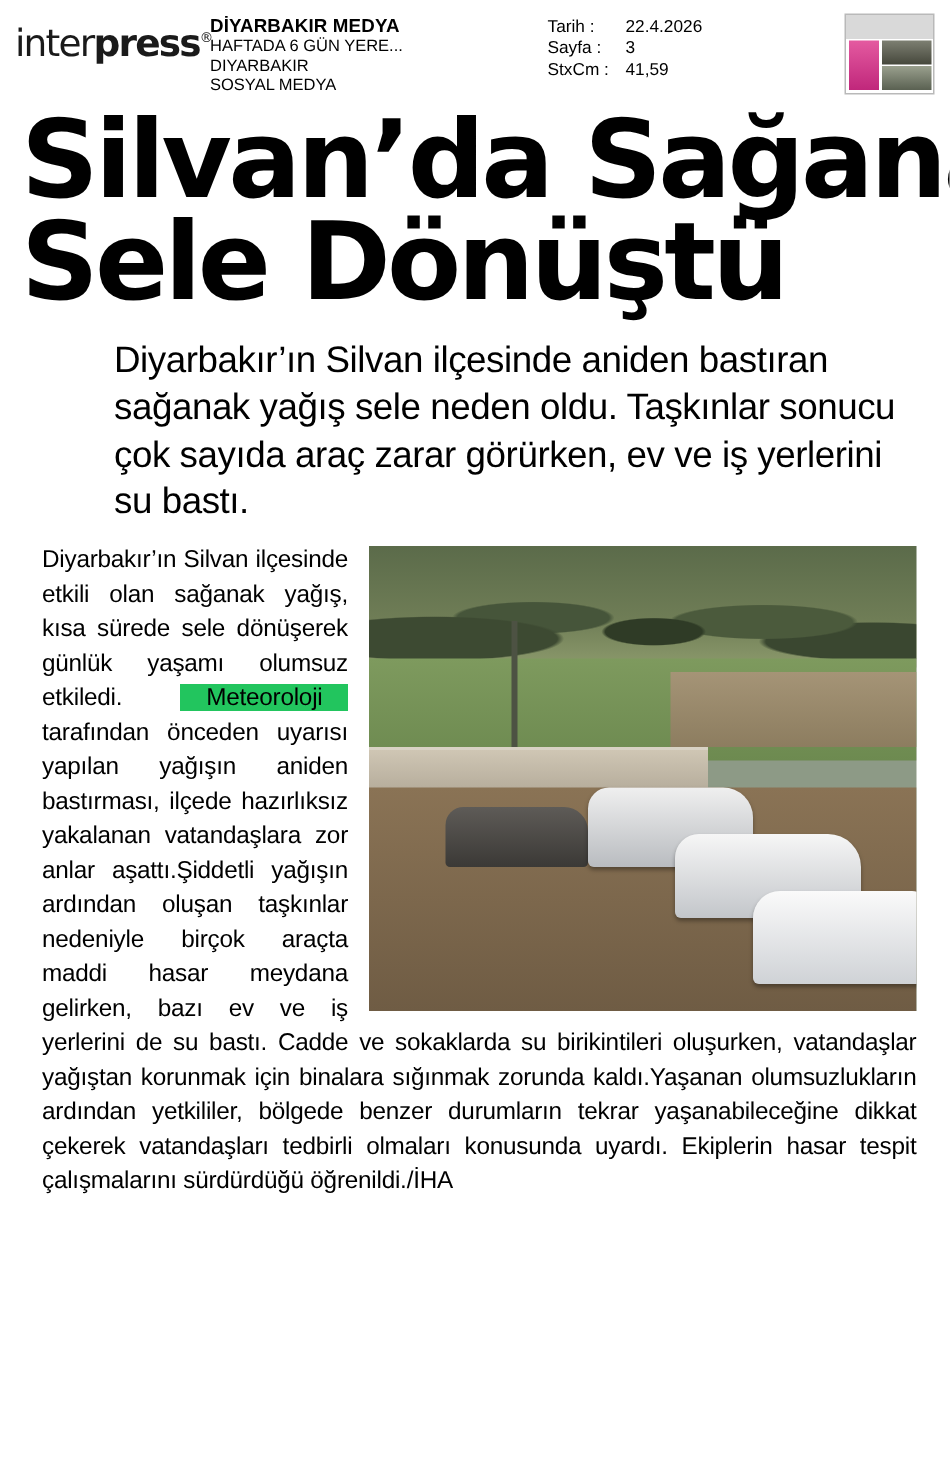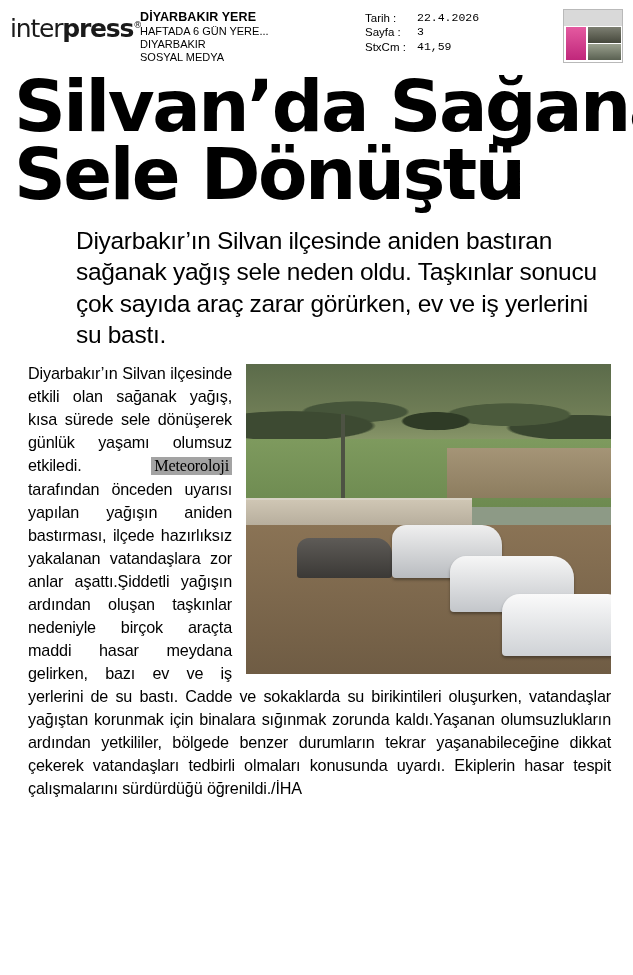--- a/index.html
+++ b/index.html
@@ -70,21 +70,20 @@
   .meta-row {
     display: flex;
     margin-left: 20px;
   }
   .meta-key {
     width: 52px;
     flex: 0 0 52px;
   }
   .meta-val {
     flex: 0 0 auto;
-    font-family: Liberation Mono, monospace;
   }
 
   .thumb-block {
     flex: 0 0 62px;
     padding-top: 1px;
   }
   .thumb {
     width: 58px;
     height: 52px;
     border: 1px solid #b9b9b9;
@@ -211,40 +210,39 @@
     position: absolute; left: 14%; top: 56%; width: 26%; height: 13%;
     background: linear-gradient(#5e5b57, #3b3936);
     border-radius: 12px 16px 3px 3px;
   }
   .ph-post {
     position: absolute; left: 26%; top: 16%; width: 4px; height: 30%;
     background: #4d5243;
   }
 
   .highlight {
-    background: #a3a3a3;
-    padding: 0 3px;
-    font-family: Liberation Serif, serif;
+    background: #22c55e;
+    padding: 0 17px;
   }
 
   .body-text p {
     margin: 0;
   }
 </style>
 </head>
 <body>
 
 <div class="header">
 
   <div class="logo">
     <div class="logo-text"><span>inter</span><b>press</b><sup>®</sup></div>
   </div>
 
   <div class="source-block">
-    <div class="source-title">DİYARBAKIR YERE</div>
+    <div class="source-title">DİYARBAKIR MEDYA</div>
     <div class="source-line">HAFTADA 6 GÜN YERE...</div>
     <div class="source-line">DIYARBAKIR</div>
     <div class="source-line">SOSYAL MEDYA</div>
   </div>
 
   <div class="meta-block">
     <div class="meta-row">
       <span class="meta-key">Tarih :</span>
       <span class="meta-val">22.4.2026</span>
     </div>

